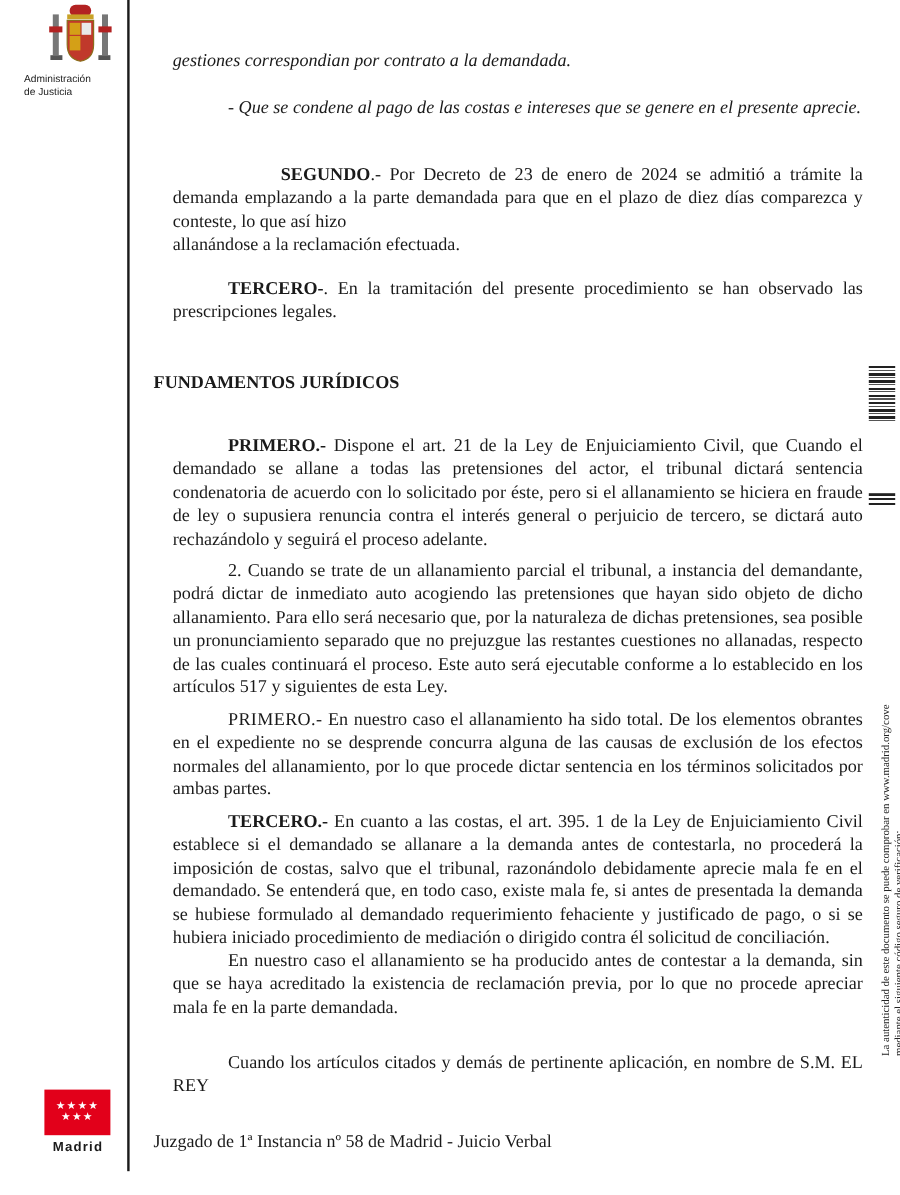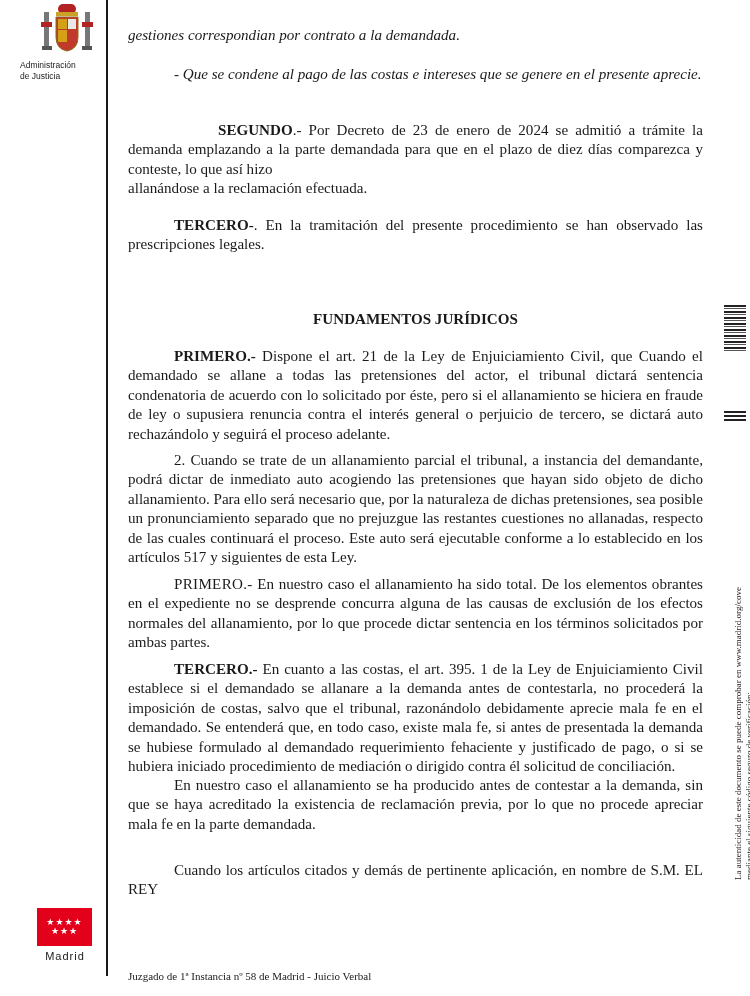--- a/index.html
+++ b/index.html
@@ -6,28 +6,28 @@
   body { width: 750px; height: 996px; position: relative; overflow: hidden;
          font-family: "Liberation Serif", serif; color: #1a1a1a; }
   .vline { position: absolute; left: 106px; top: 0; width: 2px; height: 976px; background: #1a1a1a; }
   .crest { position: absolute; left: 36px; top: 2px; width: 62px; height: 56px; }
   .admin { position: absolute; left: 20px; top: 60px; width: 90px; text-align: left;
            font-family: "Liberation Sans", sans-serif; font-size: 8.5px; line-height: 11px; color: #222; }
   .madrid-flag { position: absolute; left: 37px; top: 908px; width: 55px; height: 38px; background: #e2001a;
                  color: #fff; font-size: 9px; text-align: center; line-height: 9px; padding-top: 10px; box-sizing: border-box;
                  font-family: "DejaVu Sans", sans-serif; letter-spacing: 1px; }
   .madrid-label { position: absolute; left: 30px; top: 950px; width: 70px; text-align: center;
-                  font-family: "Liberation Sans", sans-serif; font-weight: normal; font-size: 11px; letter-spacing: 1px; }
+                  font-family: "Liberation Sans", sans-serif; font-weight: bold; font-size: 11px; letter-spacing: 1px; }
   .content { position: absolute; left: 128px; top: 0; width: 575px; font-size: 15.1px; line-height: 19.4px; }
-  .p { position: absolute; left: 0; width: 575px; text-align: justify; margin: 0; }
+  .p { position: absolute; left: 0; width: 575px; text-align: justify; margin: 16px; }
   .i1 { text-indent: 46px; }
   .i2 { text-indent: 90px; }
   .it { font-style: italic; }
-  .sec { position: absolute; left: 0; width: 575px; text-align: center; font-weight: bold; margin: 0; }
-  .footer { position: absolute; left: 128px; top: 944px; font-size: 11px; margin-top: 26px; }
+  .sec { position: absolute; left: 0; width: 575px; font-weight: bold; margin: 0; }
+  .footer { position: absolute; left: 128px; top: 944px; font-size: 15px; }
   .barcode1 { position: absolute; left: 724px; top: 305px; width: 22px; height: 46px;
      background: repeating-linear-gradient(to bottom,#222 0,#222 2px,#fff 2px,#fff 3px,#555 3px,#555 4px,#fff 4px,#fff 6px); }
   .barcode2 { position: absolute; left: 724px; top: 411px; width: 22px; height: 12px;
      background: repeating-linear-gradient(to bottom,#222 0,#222 2px,#fff 2px,#fff 4px); }
   .verify { position: absolute; left: 733px; top: 880px; transform-origin: 0 0; transform: rotate(-90deg);
             font-size: 9px; line-height: 11px; width: 440px; white-space: nowrap; color: #222; }
 </style>
 </head>
 <body>
 

